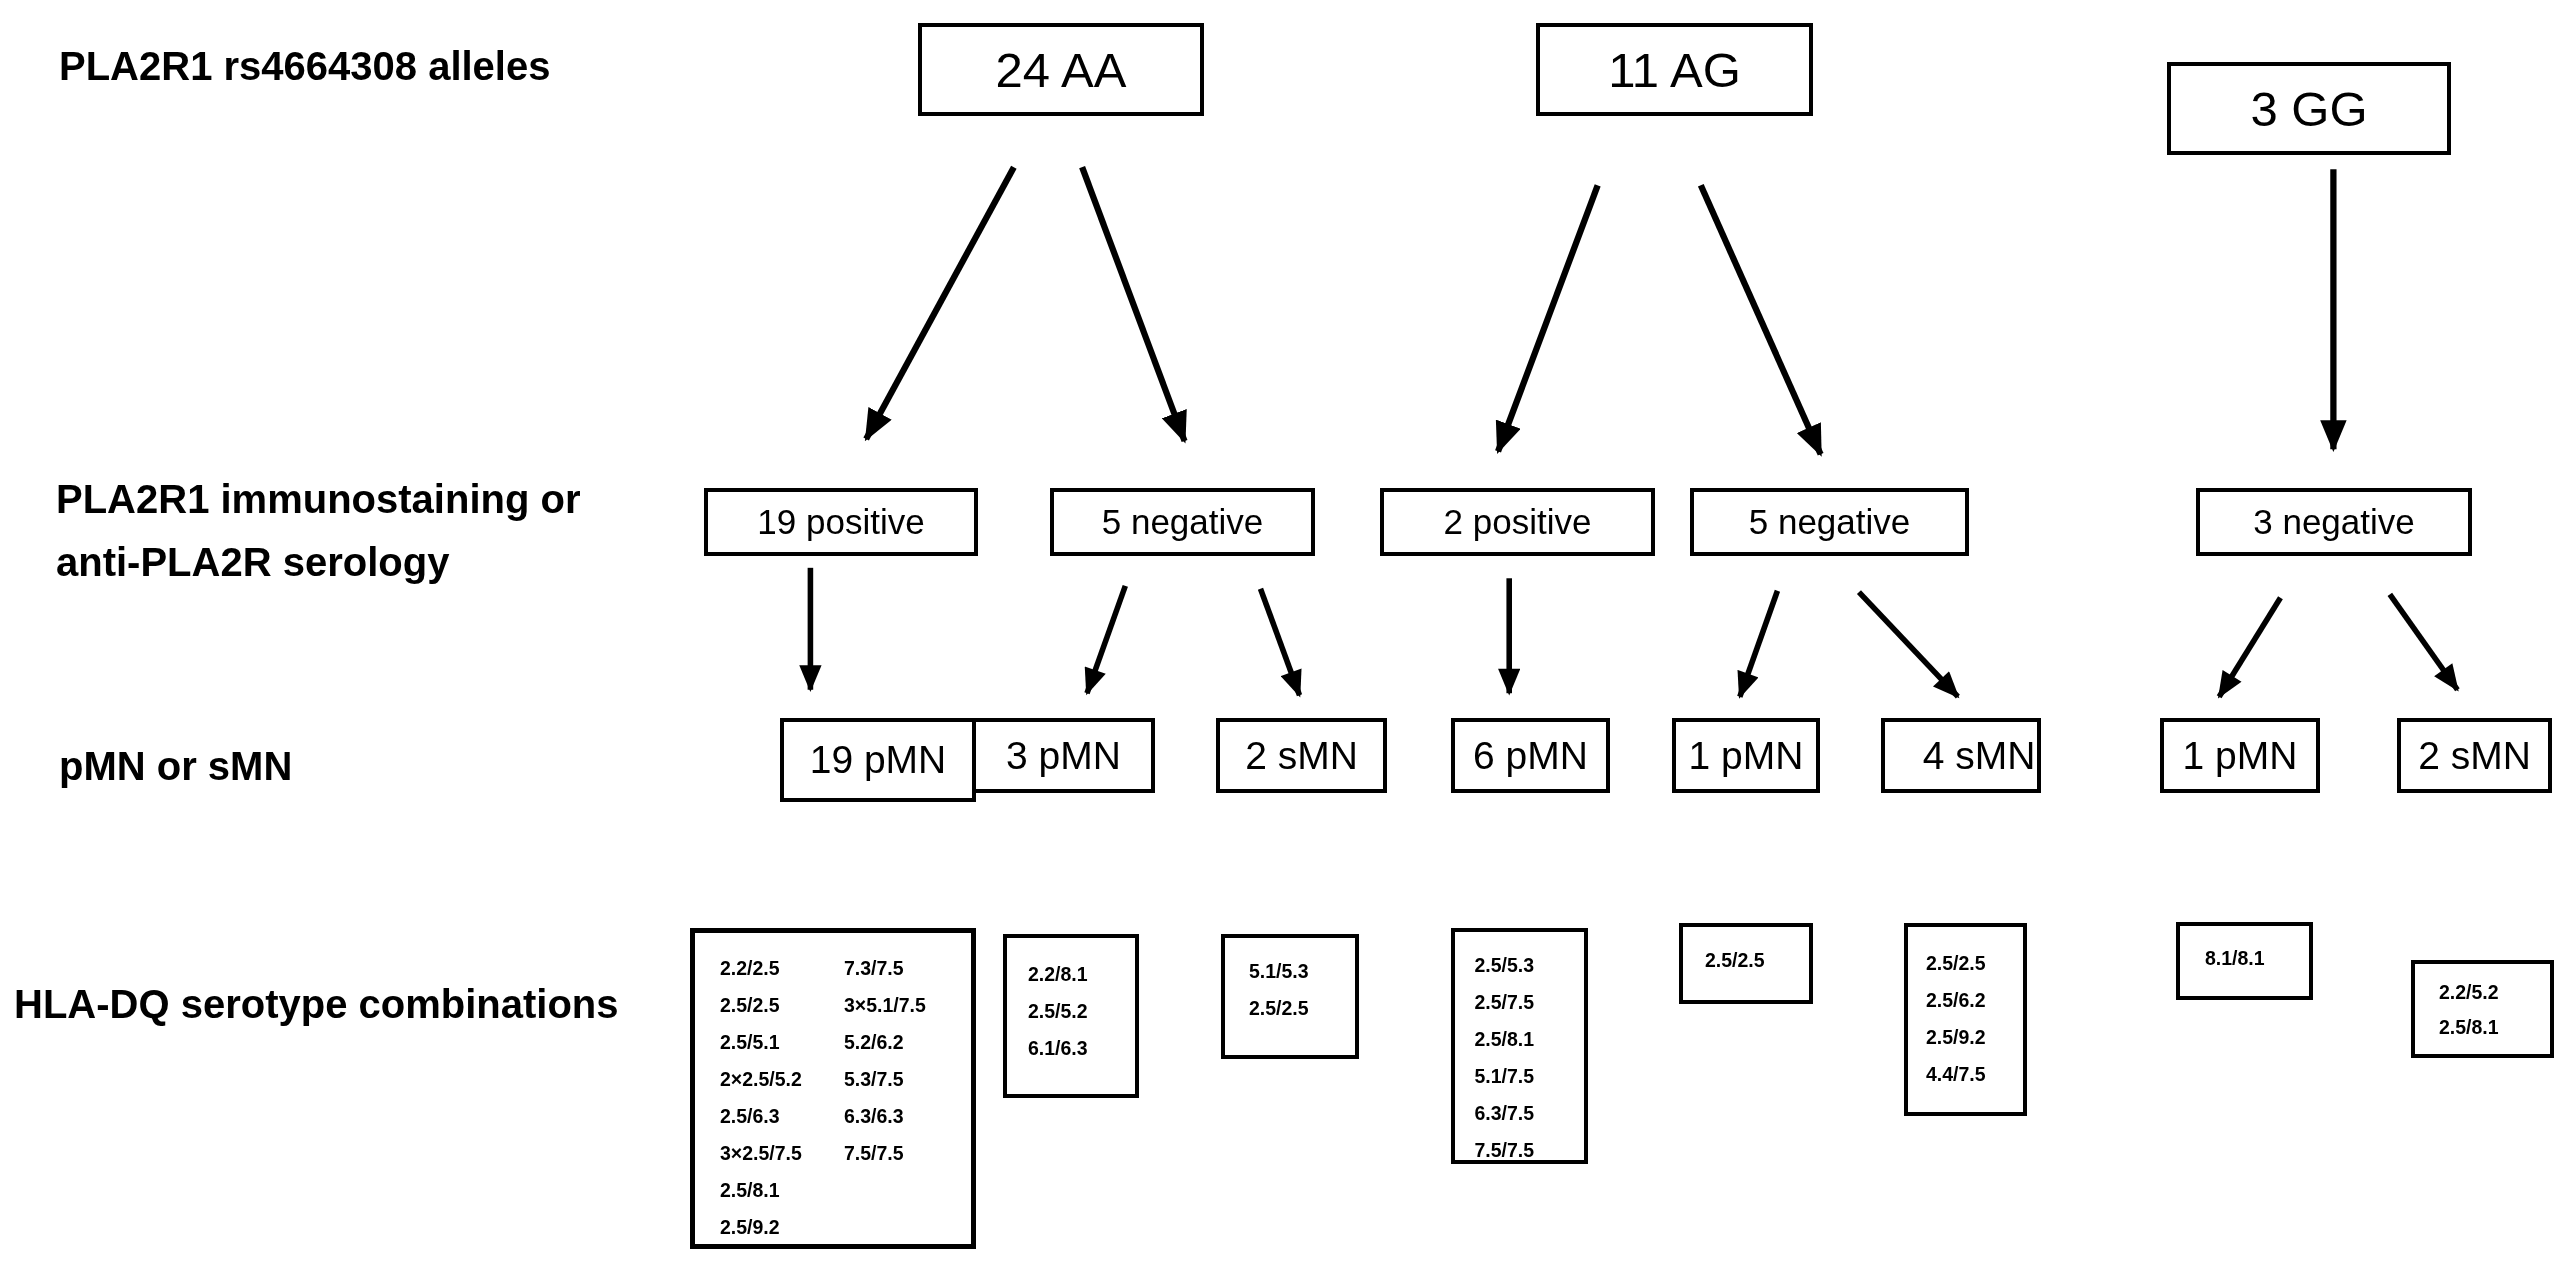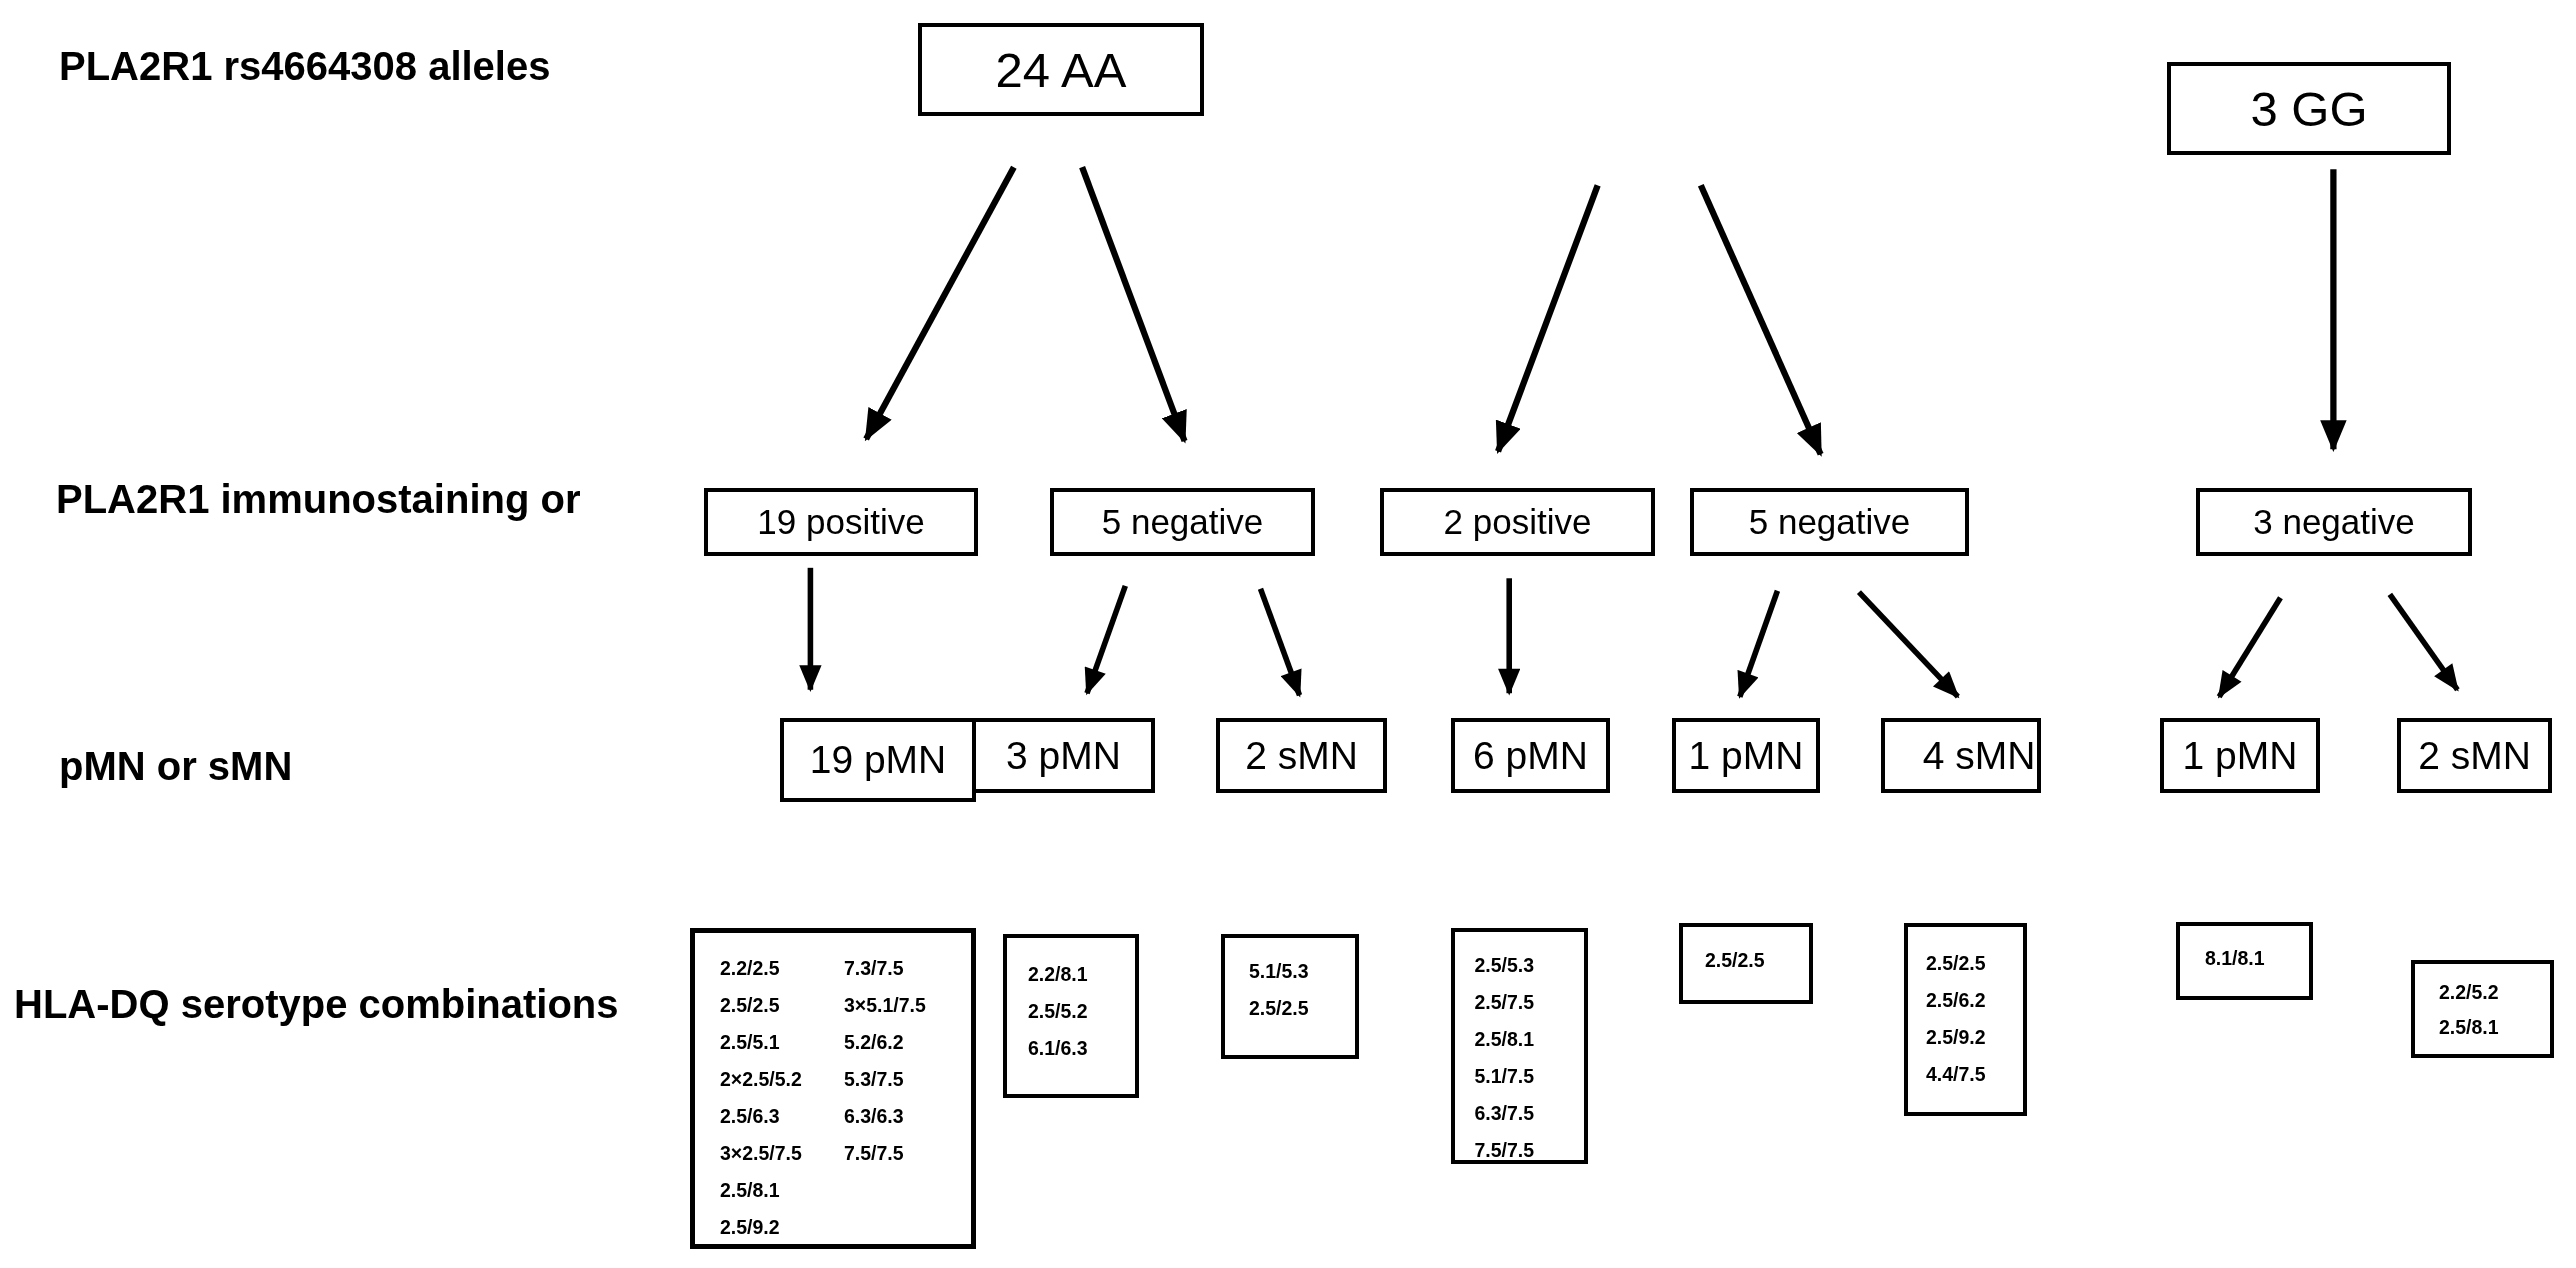--- a/index.html
+++ b/index.html
@@ -79,27 +79,29 @@
     <line x1="2551" y1="848" x2="2497" y2="1000" stroke="#000" stroke-width="8" marker-end="url(#ah-small)"></line>
     <line x1="2668" y1="850" x2="2810" y2="1000" stroke="#000" stroke-width="8" marker-end="url(#ah-small)"></line>
     <line x1="3273" y1="858" x2="3185" y2="1000" stroke="#000" stroke-width="8" marker-end="url(#ah-small)"></line>
     <line x1="3430" y1="853" x2="3527" y2="990" stroke="#000" stroke-width="8" marker-end="url(#ah-small)"></line>
   </svg>
 
   <div class="row-label" style="left:59px; top:43px;">PLA2R1 rs4664308 alleles</div>
 
   <div class="row-label two-line" style="left:56px; top:468px;">
     <div class="lbl-line">PLA2R1 immunostaining or</div>
+    <div class="lbl-line">anti-PLA2R serology</div>
   </div>
 
   <div class="row-label" style="left:59px; top:743px;">pMN or sMN</div>
 
   <div class="row-label" style="left:14px; top:981px;">HLA-DQ serotype combinations</div>
 
   <div class="node allele" style="left:918px; top:23px; width:286px; height:93px;">24 AA</div>
+  <div class="node allele" style="left:1536px; top:23px; width:277px; height:93px;">11 AG</div>
   <div class="node allele" style="left:2167px; top:23px; width:284px; height:93px;margin-top:39px;">3 GG</div>
 
   <div class="node serology" style="left:704px; top:488px; width:274px; height:68px;">19 positive</div>
   <div class="node serology" style="left:1050px; top:488px; width:265px; height:68px;">5 negative</div>
   <div class="node serology" style="left:1380px; top:488px; width:275px; height:68px;">2 positive</div>
   <div class="node serology" style="left:1690px; top:488px; width:279px; height:68px;">5 negative</div>
   <div class="node serology" style="left:2196px; top:488px; width:276px; height:68px;">3 negative</div>
 
   <div class="node outcome" style="left:752px; top:718px; width:196px; height:84px;margin-left:28px;">19 pMN</div>
   <div class="node outcome" style="left:972px; top:718px; width:183px; height:75px;">3 pMN</div>

